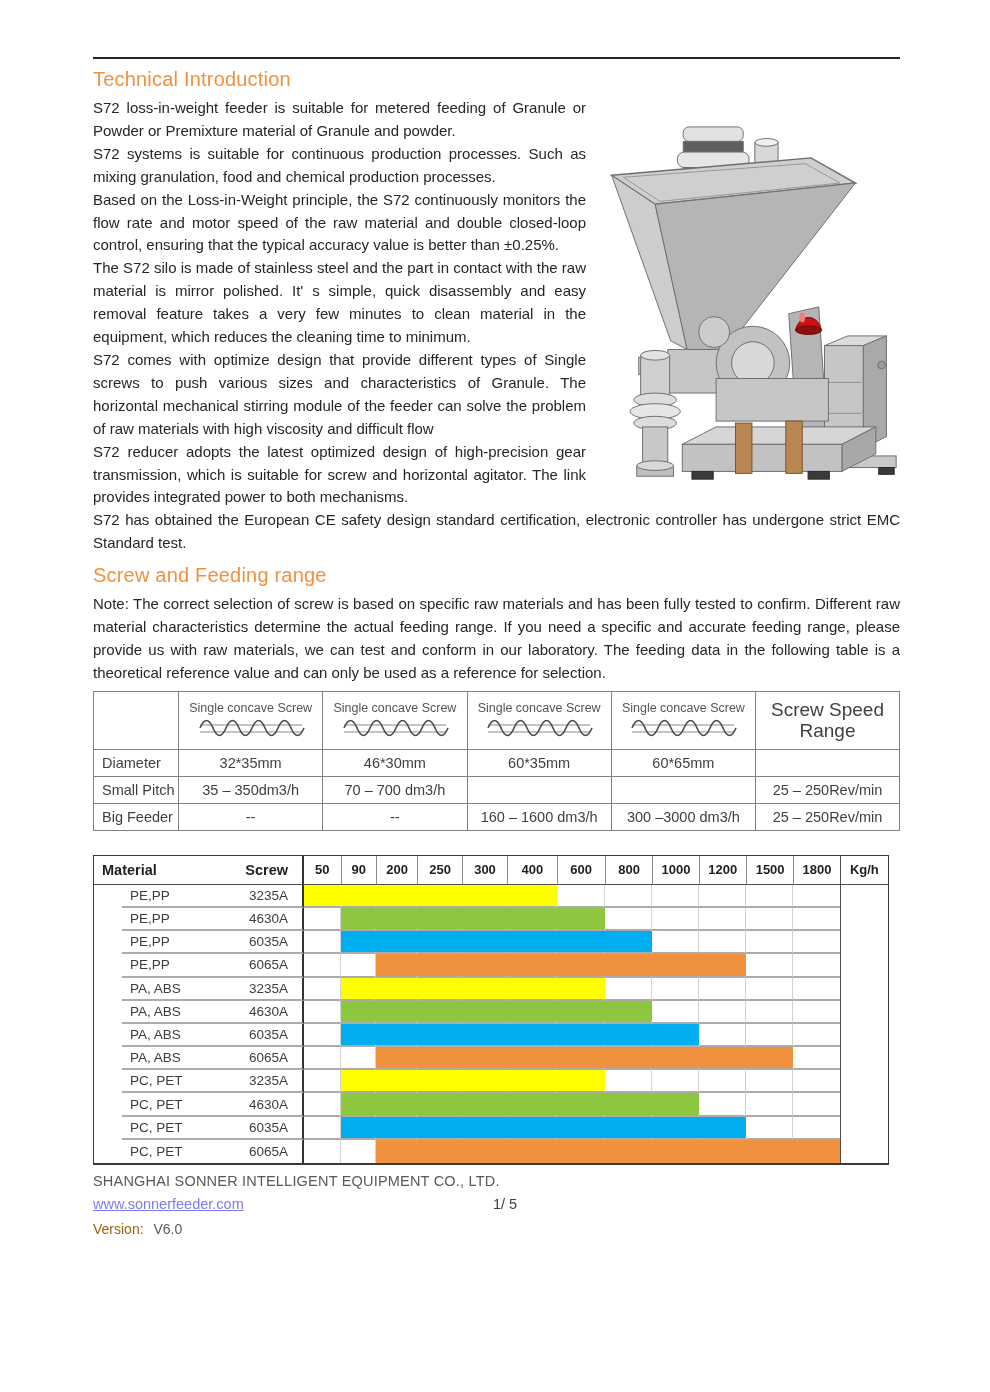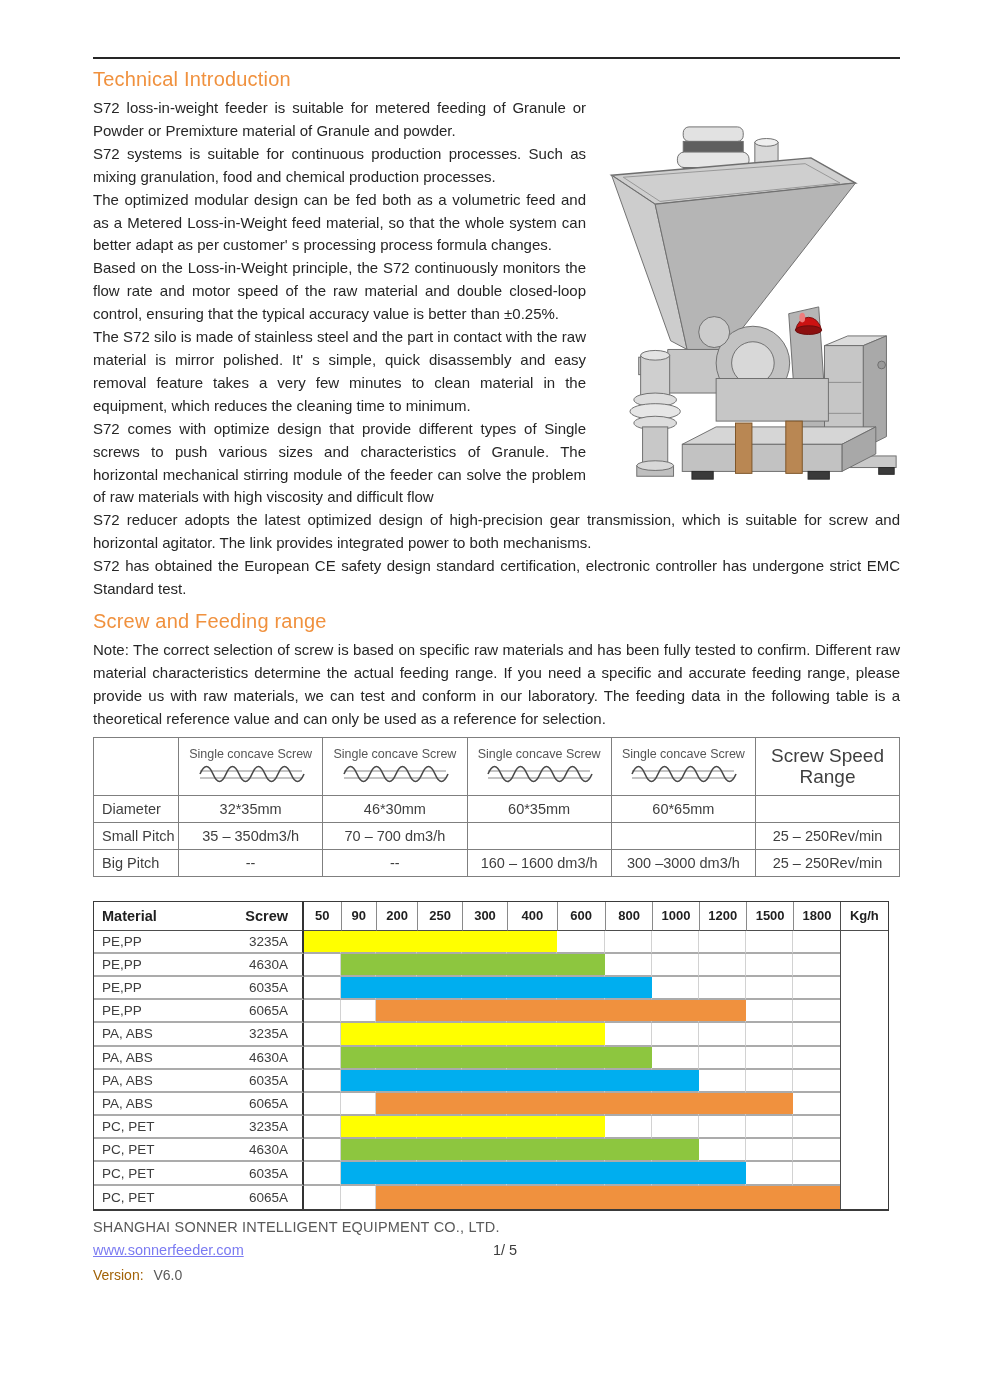--- a/index.html
+++ b/index.html
@@ -58,21 +58,21 @@
     border-bottom-width: 2px;
     width: 796px;
     font-size: 13.5px; color: #3d3d3d;
   }
   .chart > div { display:flex; align-items:center; }
   .ch-mat  { font-weight: bold; color:#1f1f1f; padding-left: 8px; border-bottom: 1px solid #4d4d4d; font-size:14.5px;}
   .ch-screw{ font-weight: bold; color:#1f1f1f; justify-content:flex-end; padding-right: 14px; border-bottom: 1px solid #4d4d4d; border-right: 2px solid #333; font-size:14.5px;}
   .ch-tick { justify-content:center; font-weight: bold; color:#1f1f1f; border-bottom: 1px solid #4d4d4d; border-left: 1px solid #8a8a8a; font-size:13px;}
   .ch-tick.first { border-left: none; }
   .ch-unit { justify-content:center; font-weight: bold; color:#1f1f1f; border-bottom: 1px solid #4d4d4d; border-left: 1px solid #4d4d4d; font-size:13px;}
-  .c-mat   { padding-left: 8px; border-bottom: 2px solid #ababab; }
+  .c-mat   { padding-left: 8px; border-bottom: 2px solid #ababab; margin-left: 28px; }
   .c-screw { justify-content:flex-end; padding-right: 14px; border-bottom: 2px solid #ababab; border-right: 2px solid #333; }
   .c-cell  { border-bottom: 2px solid #ababab; border-right: 1px solid #d2d2d2; }
   .c-cell.norr { border-right: none; }
   .c-kg    { border-left: 1px solid #4d4d4d; }
   .c-mat.lastrow, .c-screw.lastrow, .c-cell.lastrow { border-bottom: none; }
   .c-bar   { margin-bottom: 2px; }
   .c-bar.lastrow { margin-bottom: 0; }
 
   
   .footer { margin-top: 8px; }
@@ -148,21 +148,20 @@
           <ellipse cx="57" cy="306" rx="26" ry="8" fill="#e6e6e6"></ellipse>
           <ellipse cx="57" cy="318" rx="22" ry="7" fill="#dddddd"></ellipse>
           <rect x="44" y="322" width="26" height="42" fill="#c8c8c8"></rect>
           <rect x="38" y="362" width="38" height="11" fill="#bfbfbf"></rect>
           <ellipse cx="57" cy="362" rx="19" ry="5" fill="#d8d8d8"></ellipse>
         </g>
       </svg>
     </figure>
     <p>S72 loss-in-weight feeder is suitable for metered feeding of Granule or Powder or Premixture material of Granule and powder.</p>
     <p>S72 systems is suitable for continuous production processes. Such as mixing granulation, food and chemical production processes.</p>
-    <p>The optimized modular design can be fed both as a volumetric feed and as a Metered Loss-in-Weight feed material, so that the whole system can better adapt as per customer' s processing process formula changes.</p>
     <p>Based on the Loss-in-Weight principle, the S72 continuously monitors the flow rate and motor speed of the raw material and double closed-loop control, ensuring that the typical accuracy value is better than ±0.25%.</p>
     <p>The S72 silo is made of stainless steel and the part in contact with the raw material is mirror polished. It' s simple, quick disassembly and easy removal feature takes a very few minutes to clean material in the equipment, which reduces the cleaning time to minimum.</p>
     <p>S72 comes with optimize design that provide different types of Single screws to push various sizes and characteristics of Granule. The horizontal mechanical stirring module of the feeder can solve the problem of raw materials with high viscosity and difficult flow</p>
     <p>S72 reducer adopts the latest optimized design of high-precision gear transmission, which is suitable for screw and horizontal agitator. The link provides integrated power to both mechanisms.</p>
     <p>S72 has obtained the European CE safety design standard certification, electronic controller has undergone strict EMC Standard test.</p>
   </div>
 
   <h2 class="orange-heading" style="clear:both">Screw and Feeding range</h2>
   <div class="body-text">
     <p>Note: The correct selection of screw is based on specific raw materials and has been fully tested to confirm. Different raw material characteristics determine the actual feeding range. If you need a specific and accurate feeding range, please provide us with raw materials, we can test and conform in our laboratory. The feeding data in the following table is a theoretical reference value and can only be used as a reference for selection.</p>
@@ -229,21 +228,21 @@
       </tr>
       <tr>
         <td class="rowlabel">Small Pitch</td>
         <td>35 – 350dm3/h</td>
         <td>70 – 700 dm3/h</td>
         <td></td>
         <td></td>
         <td>25 – 250Rev/min</td>
       </tr>
       <tr>
-        <td class="rowlabel">Big Pitch</td>
+        <td class="rowlabel">Big Feeder</td>
         <td>--</td>
         <td>--</td>
         <td>160 – 1600 dm3/h</td>
         <td>300 –3000 dm3/h</td>
         <td>25 – 250Rev/min</td>
       </tr>
     </tbody>
   </table>
 
   <div class="chart">

